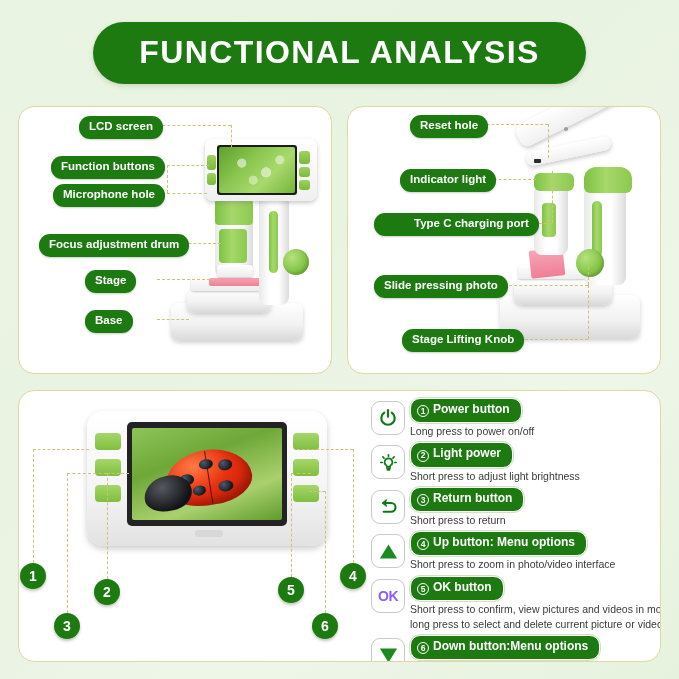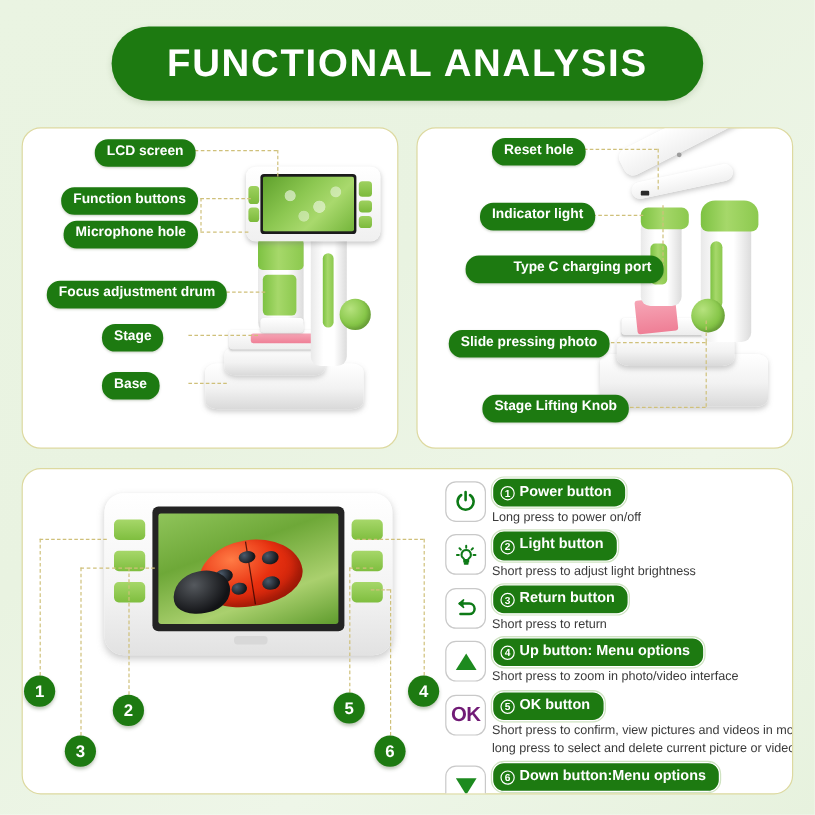--- a/index.html
+++ b/index.html
@@ -208,21 +208,21 @@
   .iconbox {
     flex: 0 0 auto;
     width: 34px; height: 34px;
     border: 1.3px solid #c9c9c9;
     border-radius: 9px;
     background: #fff;
     display: flex; align-items: center; justify-content: center;
     margin-right: 5px; margin-top: 4px;
   }
   .iconbox svg { display: block; }
-  .ok-text { font-size: 17px; font-weight: bold; color: #701a75; letter-spacing: -.5px; }
+  .ok-text { font-size: 14px; font-weight: bold; color: #8b5cf6; letter-spacing: -.5px; }
   .ltext { flex: 1 1 auto; padding-top: 1px; }
   .lpill {
     display: inline-block;
     background: #1d7a11;
     border: 1.5px solid #ffffff;
     outline: 1px solid #cfe3c2;
     color: #fff;
     font-weight: bold;
     font-size: 12px;
     line-height: 1;
@@ -320,21 +320,21 @@
     <div class="lead h" style="left:126px; top:72px;  width:62px;"></div>
     <div class="lead h" style="left:170px; top:116px; width:34px;"></div>
     <div class="lead v" style="left:204px; top:64px;  height:52px;"></div>
     <div class="lead h" style="left:156px; top:178px; width:84px;"></div>
     <div class="lead v" style="left:240px; top:160px; height:18px;"></div>
     <div class="lead h" style="left:162px; top:232px; width:78px;"></div>
     <div class="lead v" style="left:240px; top:178px; height:54px;"></div>
 
     <div class="pill" style="left:62px; top:8px;">Reset hole</div>
     <div class="pill" style="left:52px; top:62px;">Indicator light</div>
-    <div class="pill" style="left:40px; top:106px;padding-left:40px;">Type C charging port</div>
+    <div class="pill" style="left:26px; top:106px;padding-left:40px;">Type C charging port</div>
     <div class="pill" style="left:26px; top:168px;">Slide pressing photo</div>
     <div class="pill" style="left:54px; top:222px;">Stage Lifting Knob</div>
   </div>
 </div>
 
 <div class="card" id="card-bottom">
 
   <div class="mon-shell">
     <div class="mon-btn" style="left:8px;  top:22px;"></div>
     <div class="mon-btn" style="left:8px;  top:48px;"></div>
@@ -396,21 +396,21 @@
 
     <div class="lrow">
       <div class="iconbox">
         <svg width="21" height="21" viewBox="0 0 24 24" fill="none" stroke="#0d7a16" stroke-width="1.9" stroke-linecap="round">
           <path d="M12 3.2v1.8M5.6 5.6l1.3 1.3M18.4 5.6l-1.3 1.3M3.2 12h1.8M19 12h1.8"></path>
           <path d="M12 7.2a4.4 4.4 0 0 1 2.7 7.9c-.5.4-.8 1-.8 1.6h-3.8c0-.6-.3-1.2-.8-1.6A4.4 4.4 0 0 1 12 7.2z"></path>
           <path d="M10 18.4h4M10.6 20.4h2.8"></path>
         </svg>
       </div>
       <div class="ltext">
-        <span class="lpill"><span class="lnum">2</span><span>Light button</span></span>
+        <span class="lpill"><span class="lnum">2</span><span>Light power</span></span>
         <div class="ldesc">Short press to adjust light brightness</div>
       </div>
     </div>
 
     <div class="lrow">
       <div class="iconbox">
         <svg width="21" height="21" viewBox="0 0 24 24" fill="none" stroke="#0d7a16" stroke-width="2.4" stroke-linecap="round" stroke-linejoin="round">
           <path d="M6 8h9a5 5 0 0 1 0 10H6.5"></path>
           <path d="M9.5 4.5 5.3 8l4.2 3.5" fill="#0d7a16" stroke-width="1.6"></path>
         </svg>

